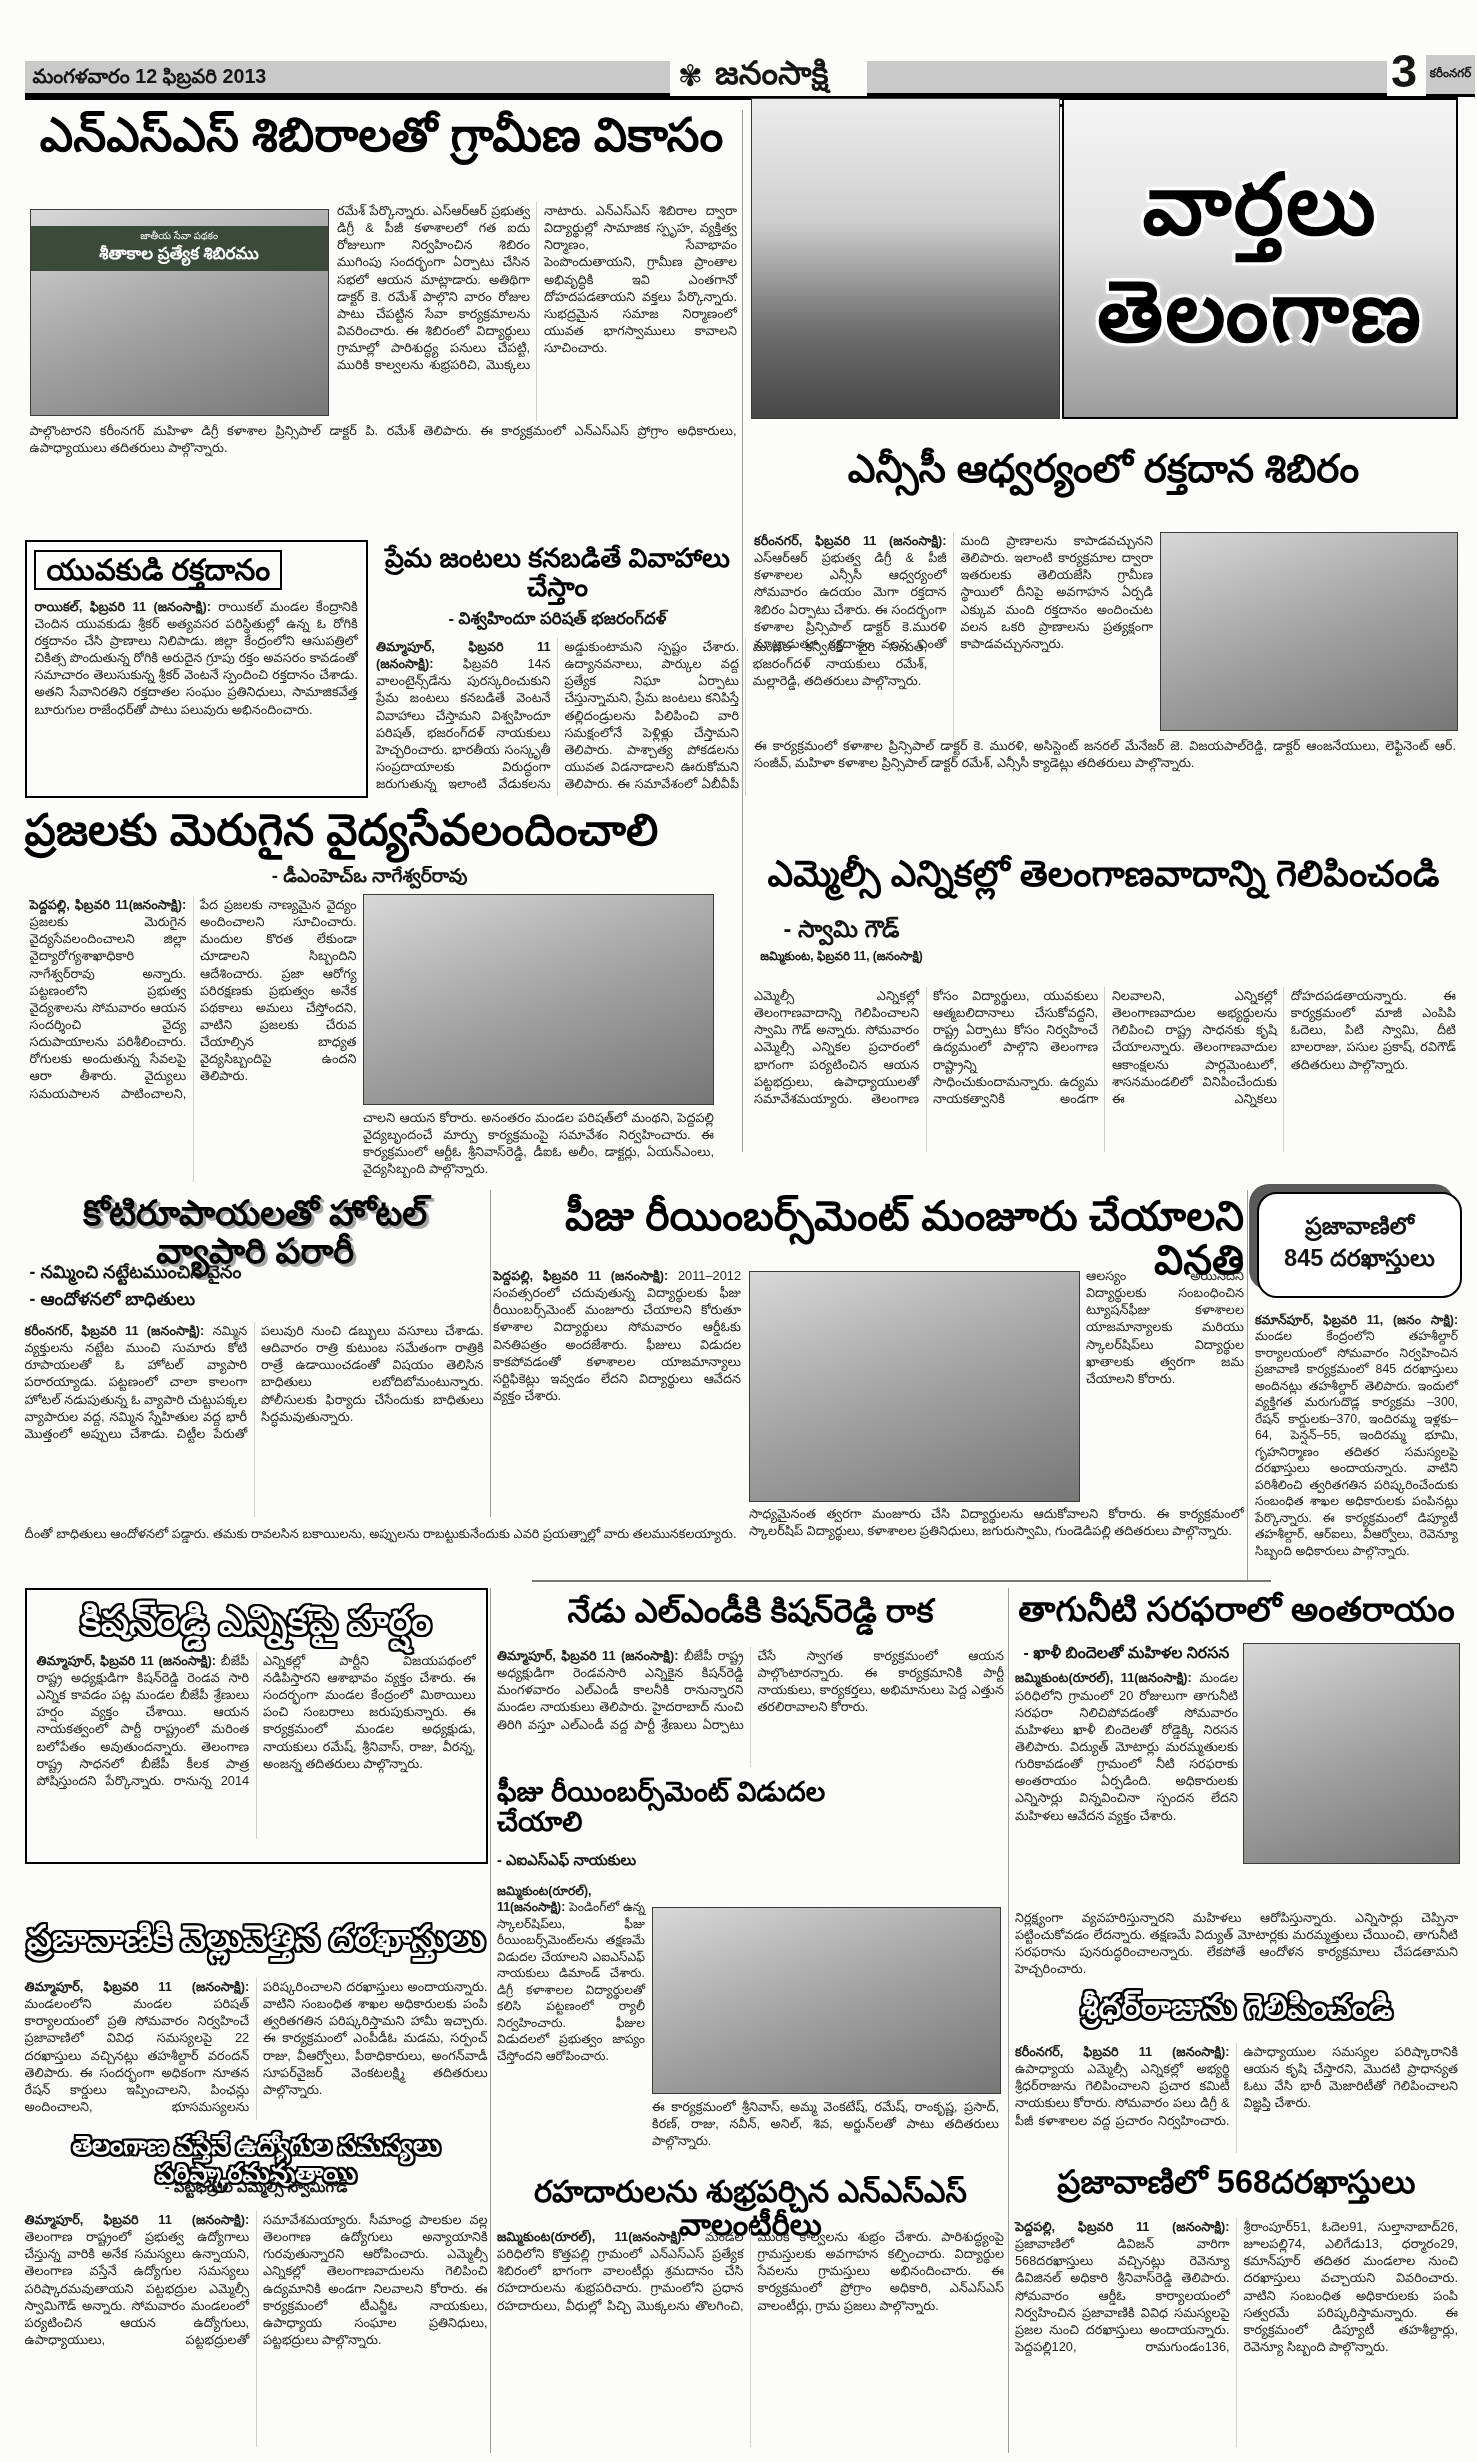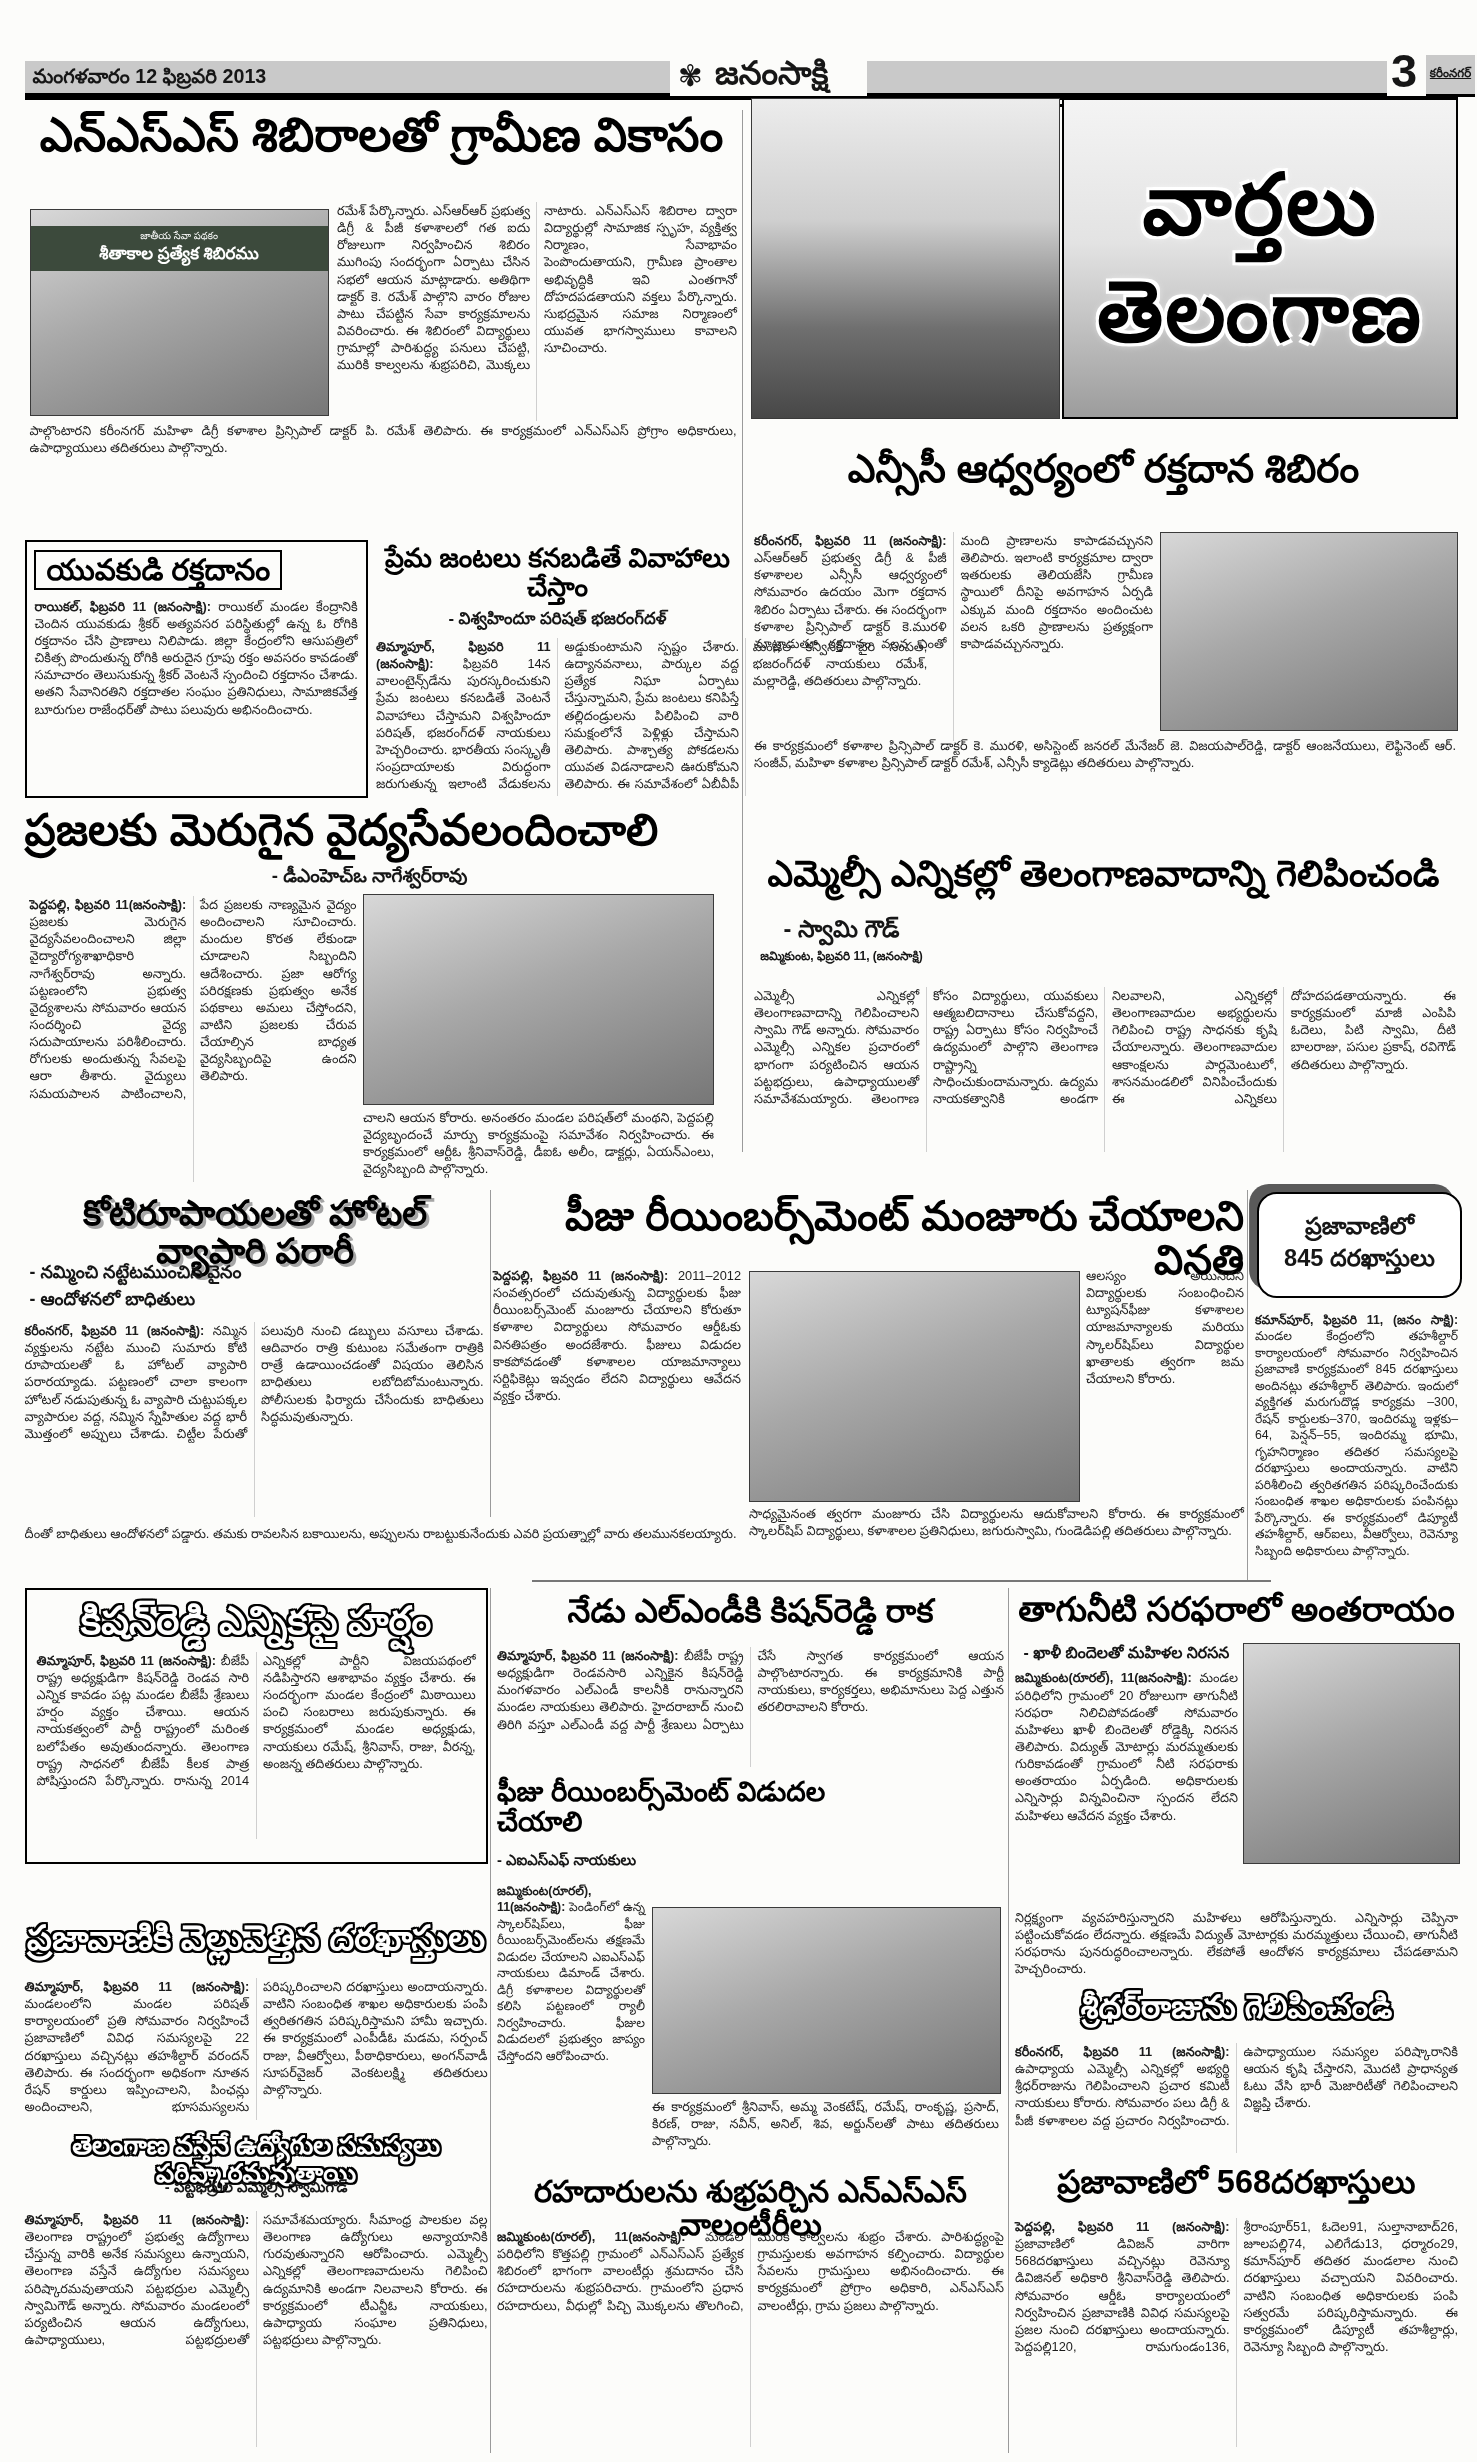--- a/index.html
+++ b/index.html
@@ -1,19 +1,19 @@
 <!DOCTYPE html>
 <html><head>
 <meta charset="utf-8">
 <style>
   html,body{margin:0;padding:0;background:#e9e7e2;}
   .page{position:relative;width:1478px;height:2463px;background:#fcfcfa;margin:0 auto;
         font-family:"Liberation Sans","DejaVu Sans",sans-serif;color:#161616;overflow:hidden;}
   .abs{position:absolute;}
-  .graybar{background:#c9c9c9;border-bottom:3px solid #000;text-decoration:underline;}
+  .graybar{background:#c9c9c9;border-bottom:3px solid #000;}
   .hl{font-weight:700;color:#000;line-height:1.08;margin:0;}
   .hl.center{text-align:center;}
   .hl-hollow{color:#fff;text-shadow:-2px -2px 0 #000,2px -2px 0 #000,-2px 2px 0 #000,2px 2px 0 #000,
              -2px 0 0 #000,2px 0 0 #000,0 -2px 0 #000,0 2px 0 #000;}
   .hl-3d{color:#000;text-shadow:3px 3px 0 #a5a5a5;}
   .body{font-size:12.8px;line-height:1.34;text-align:justify;margin:0;color:#1c1c1c;}
   .cols2{column-count:2;column-gap:13.8px;column-rule:1px solid #cfcfcf;}
   .cols4{column-count:4;column-gap:13.8px;column-rule:1px solid #cfcfcf;}
   .dl{font-weight:700;}
   .byline{font-weight:700;text-align:center;margin:0;}

